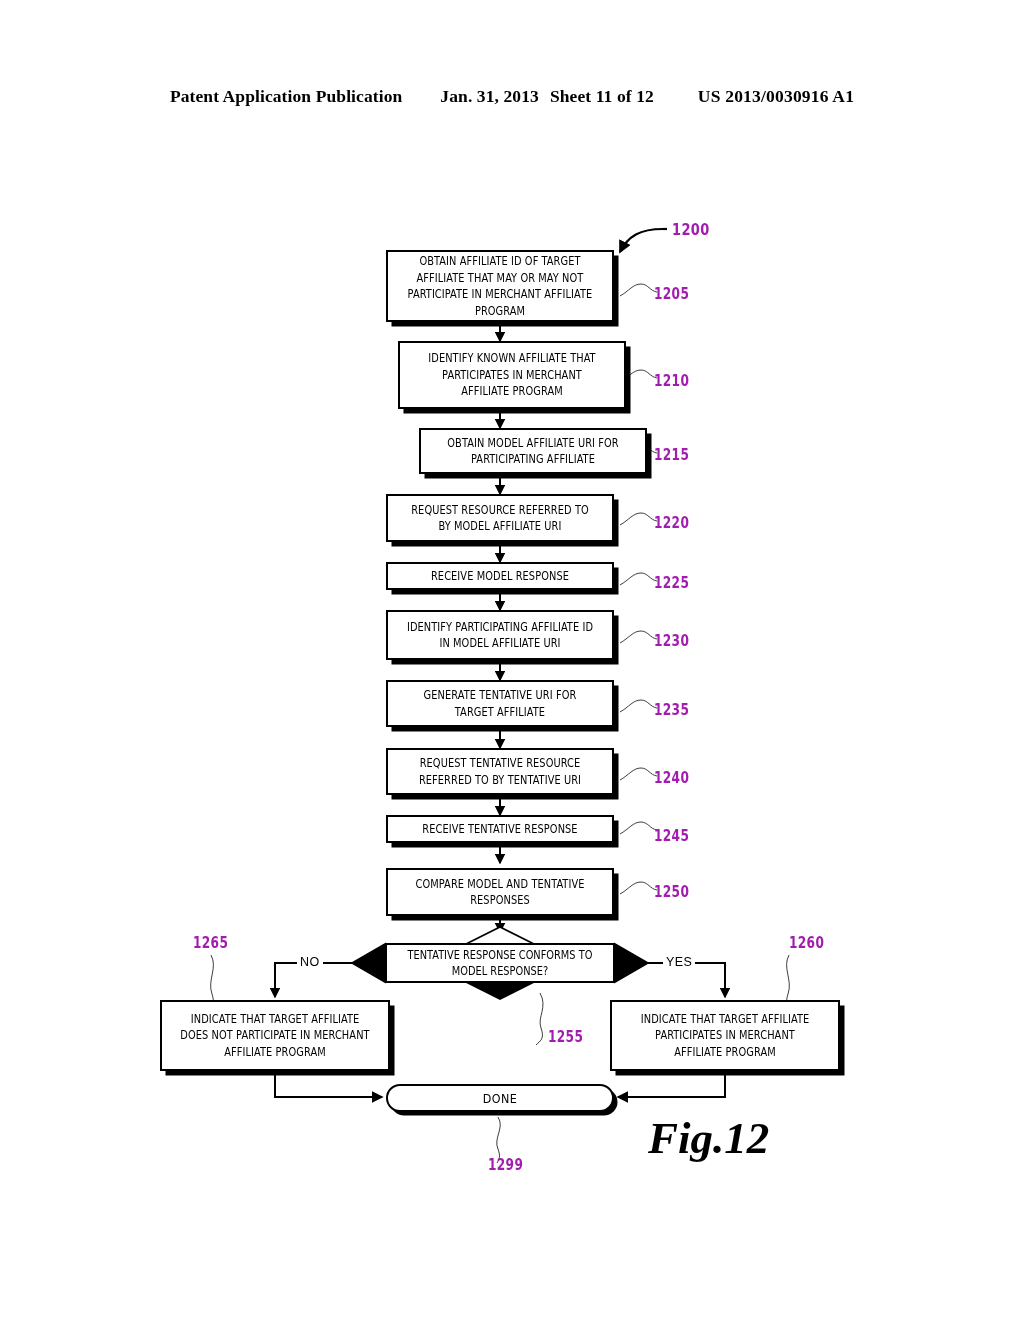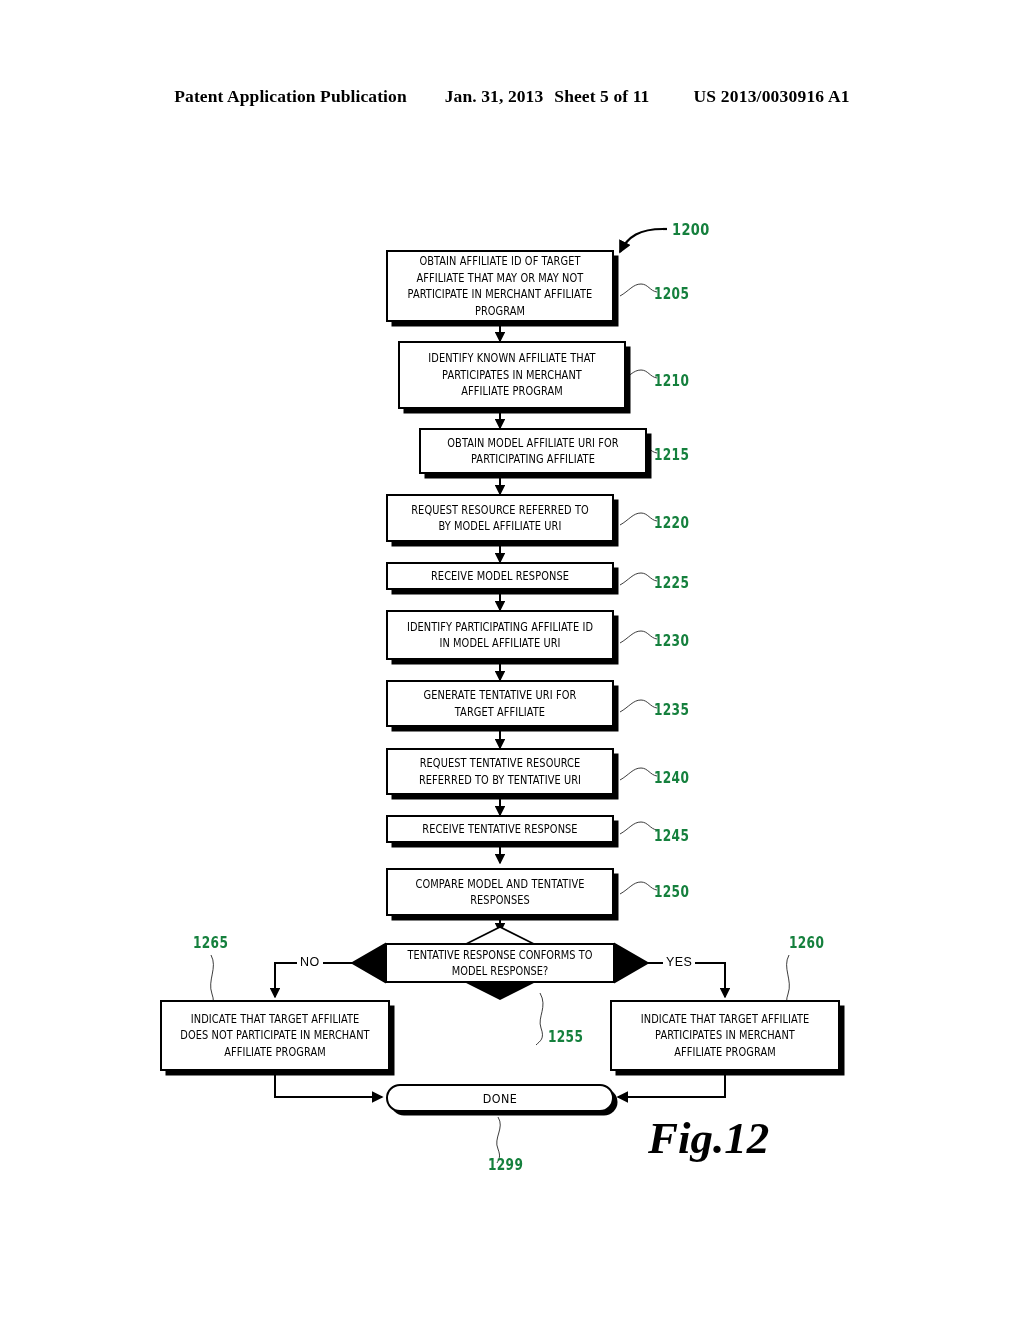--- a/index.html
+++ b/index.html
@@ -110,21 +110,21 @@
     z-index: 5;
   }
 
   
   .refnum {
     position: absolute;
     font-family: "DejaVu Sans Condensed", "Liberation Sans Narrow", "Liberation Sans", sans-serif;
     font-weight: bold;
     font-size: 15px;
     letter-spacing: 0.4px;
-    color: #15803d;
+    color: #a21caf;
     white-space: nowrap;
     z-index: 7;
   }
   .refnum .txt { transform: scaleX(0.9); display:inline-block; }
 
   
   .branch-label {
     position: absolute;
     background: #ffffff;
     font-family: Liberation Sans, sans-serif;
@@ -145,21 +145,21 @@
     z-index: 9;
     white-space: nowrap;
   }
 </style>
 </head>
 <body>
 
 <div class="pub-header">
   <span class="seg-title">Patent Application Publication</span>
   <span class="seg-date">Jan. 31, 2013</span>
-  <span class="seg-sheet">Sheet 5 of 11</span>
+  <span class="seg-sheet">Sheet 11 of 12</span>
   <span class="seg-num">US 2013/0030916 A1</span>
 </div>
 
 <div id="figure">
 
   <svg width="1024" height="1320" viewBox="0 0 1024 1320" style="position:absolute;top:0;left:0;">
     <defs>
       <marker id="arrow" viewBox="0 0 10 10" refX="8.6" refY="5" markerWidth="5.2" markerHeight="5.2" orient="auto-start-reverse">
         <path d="M 0 0 L 10 5 L 0 10 z" fill="#000"></path>
       </marker>

